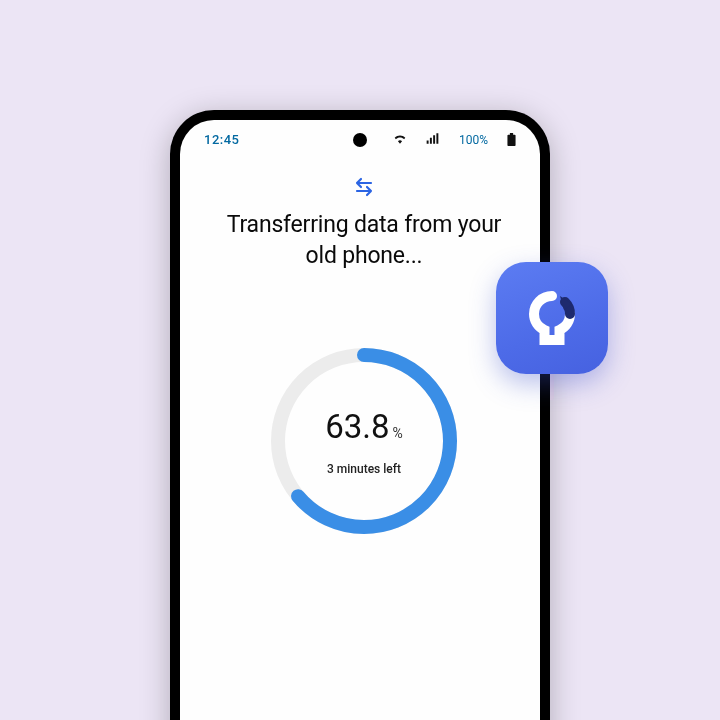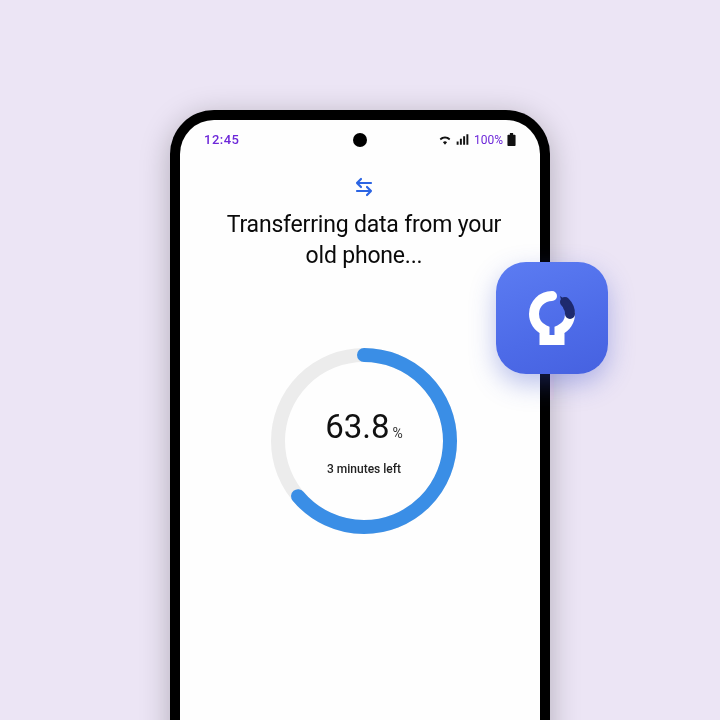--- a/index.html
+++ b/index.html
@@ -49,24 +49,24 @@
     background: #000;
     border-radius: 50%;
     z-index: 10;
   }
   .status-bar {
     display: flex;
     justify-content: space-between;
     align-items: center;
     padding: 12px 24px 4px 24px;
     font-size: 13px;
-    color: #6d28d9;
+    color: #0369a1;
   }
   .status-left { font-weight: 500; letter-spacing: 0.5px; }
-  .status-right { display: flex; align-items: center; gap: 4px; }
+  .status-right { display: flex; align-items: flex-start; gap: 19px; }
   .status-right svg { display: block; }
   .app-content {
     padding: 26px 24px 0 32px;
     text-align: center;
   }
   .transfer-icon {
     display: inline-block;
     color: #2b64e3;
     margin-bottom: 8px;
   }

